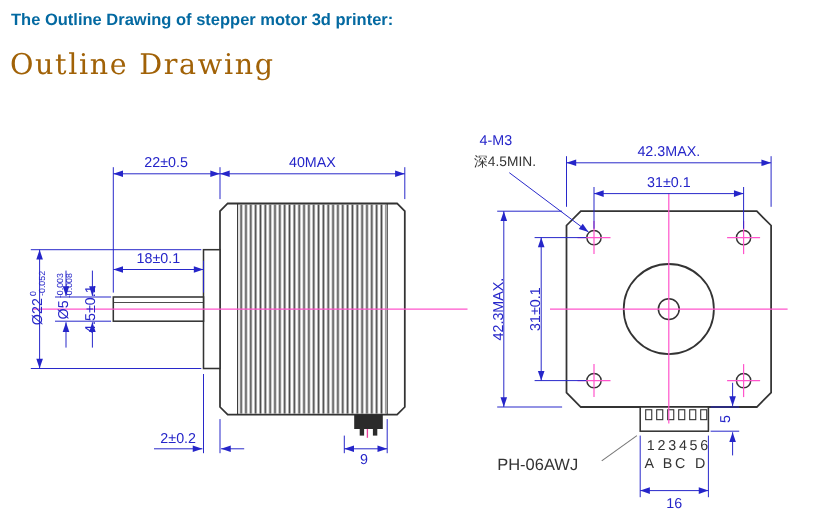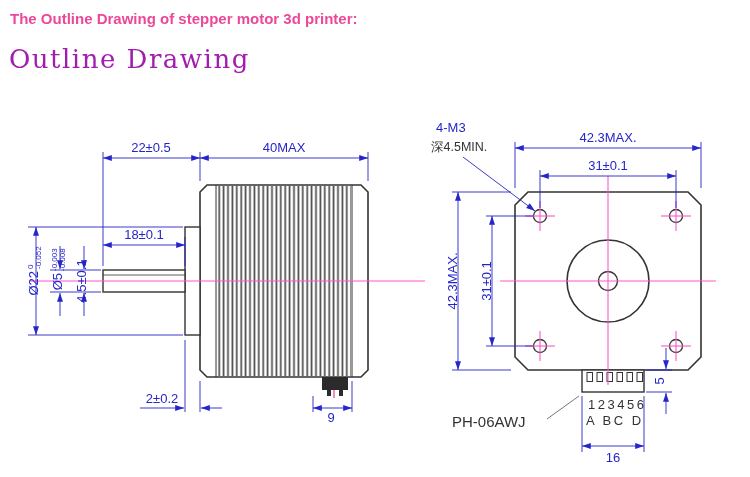--- a/index.html
+++ b/index.html
@@ -2,25 +2,25 @@
 <html><head>
 <meta charset="utf-8">
 <style>
   html,body { margin:0; padding:0; }
   body {
     width:750px; height:477px; position:relative; overflow:hidden;
     background:#ffffff; font-family:"Liberation Sans", sans-serif;
   }
   .intro {
     position:absolute; top:10px; left:10px;
-    font-size:15px; font-weight:600; color:#ec4899;
+    font-size:15px; font-weight:600; color:#0369a1;
   }
   .title {
     position:absolute; top:44px; left:9px;
-    font-size:26px; color:#a21caf;
+    font-size:26px; color:#a16207;
     font-family:"DejaVu Serif", serif; letter-spacing:1.5px;
   }
   svg { position:absolute; top:0; left:0; }
   svg text { font-family:"Liberation Sans", sans-serif; }
   .dt  { fill:#2525c9; font-size:13px; }
   .dts { fill:#2525c9; font-size:8px; }
   .kt  { fill:#333333; font-size:13px; }
   .ext { stroke:#2525c9; stroke-width:0.9; fill:none; }
   .dl  { stroke:#2525c9; stroke-width:0.9; fill:none; }
   .cl  { stroke:#ff55cc; stroke-width:1.1; fill:none; }

